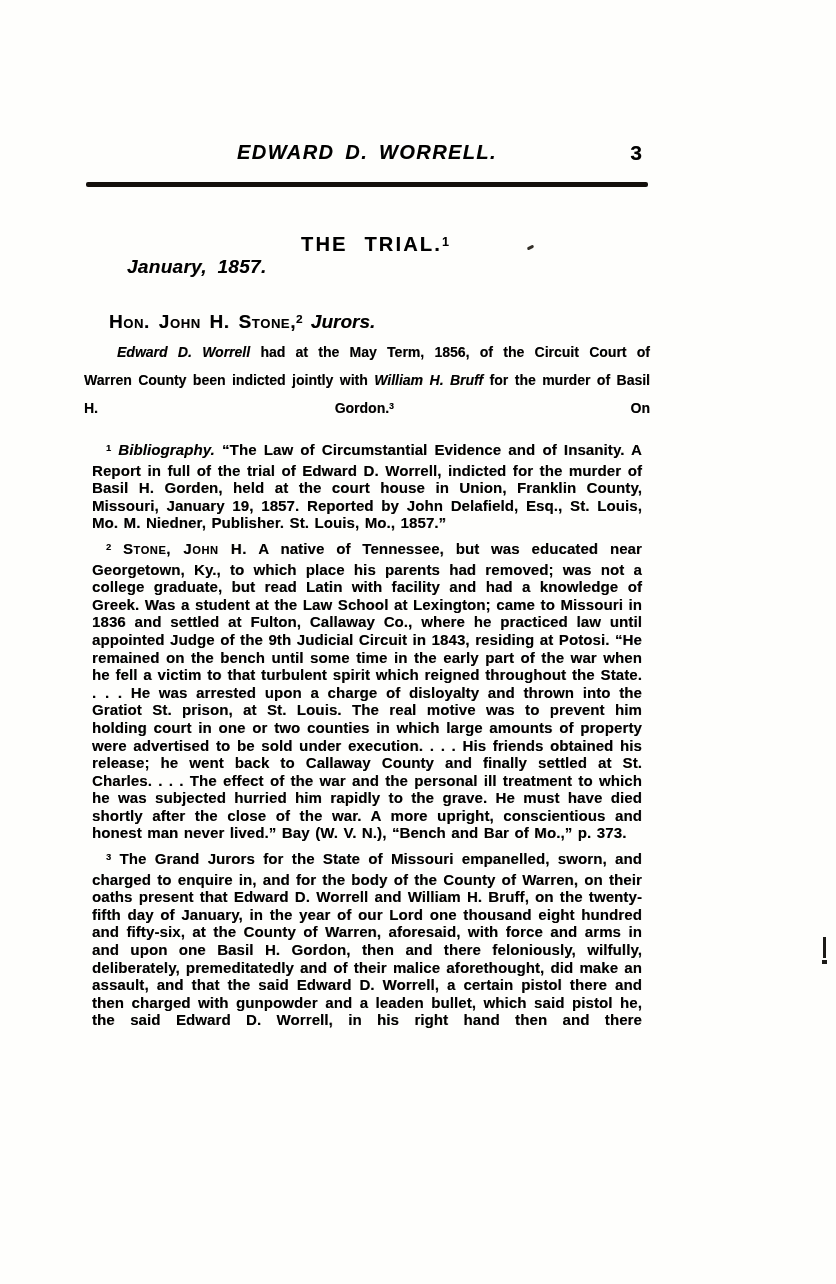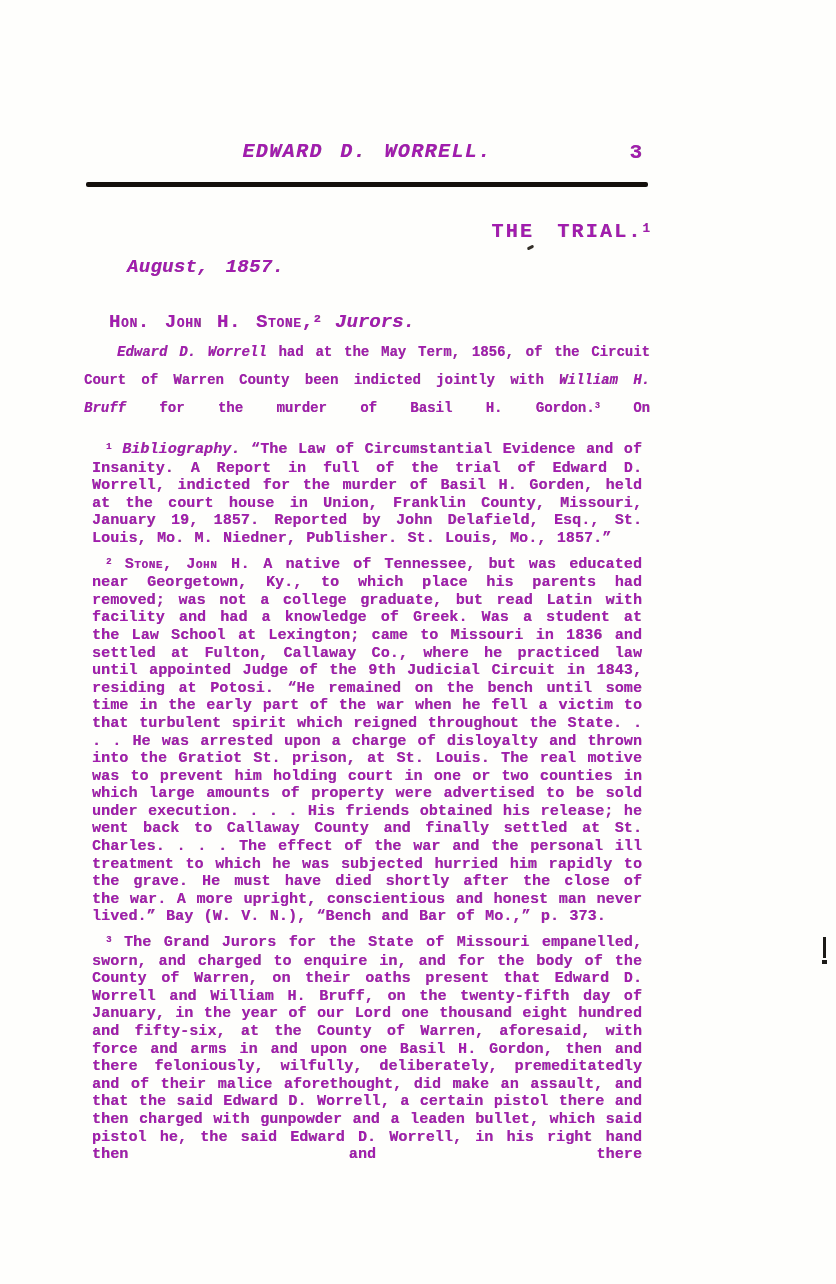--- a/index.html
+++ b/index.html
@@ -6,22 +6,22 @@
     margin: 0;
     padding: 0;
     background: #ffffff;
   }
   .page {
     position: relative;
     width: 836px;
     height: 1284px;
     background: #fefefc;
     overflow: hidden;
-    color: #a21caf;
-    font-family: Liberation Mono, monospace;
+    color: #000000;
+    font-family: Liberation Sans, sans-serif;
     font-weight: 700;
     text-shadow: 0.3px 0.2px 0 rgba(25,18,10,0.45);
   }
 
   
   .running-head {
     position: absolute;
     left: 84px;
     top: 139px;
     width: 566px;
@@ -51,24 +51,24 @@
     background: #14100c;
     border-radius: 2px;
   }
 
   
   .trial-title {
     position: absolute;
     left: 84px;
     top: 220px;
     width: 566px;
-    margin: 0;
-    text-align: right;
+    margin: 8px;
+    text-align: center;
     font-size: 20px;
-    line-height: 24px;
+    line-height: 32px;
     letter-spacing: 2.2px;
     word-spacing: 9px;
     font-weight: 700;
   }
 
   
   .case-heading {
     position: absolute;
     left: 84px;
     top: 255px;
@@ -177,21 +177,21 @@
   <div class="running-head">
     <div class="head-title">EDWARD D. WORRELL.</div>
     <div class="head-page">3</div>
   </div>
 
   <div class="head-rule"></div>
 
   <h1 class="trial-title"><span>THE TRIAL.</span><span class="sup">1</span></h1>
 
   <div class="case-heading">
-    <div class="ch-line2">August, 1857.</div>
+    <div class="ch-line2">January, 1857.</div>
   </div>
 
   <div class="judge-line"><span class="smallcaps">Hon. John H. Stone,</span><span class="sup">2</span><span> </span><span class="italic">Jurors.</span></div>
 
   <p class="main-para"><span class="italic">Edward D. Worrell</span><span> had at the May Term, 1856, of the Circuit Court of Warren County been indicted jointly with </span><span class="italic">William H. Bruff</span><span> for the murder of Basil H. Gordon.</span><span class="sup">3</span><span> On</span></p>
 
   <div class="footnotes">
     <p><span class="sup">1</span><span> </span><span class="italic">Bibliography.</span><span> “The Law of Circumstantial Evidence and of Insanity. A Report in full of the trial of Edward D. Worrell, indicted for the murder of Basil H. Gorden, held at the court house in Union, Franklin County, Missouri, January 19, 1857. Reported by John Delafield, Esq., St. Louis, Mo. M. Niedner, Publisher. St. Louis, Mo., 1857.”</span></p>
     <p><span class="sup">2</span><span> </span><span class="smallcaps">Stone, John H.</span><span> A native of Tennessee, but was educated near Georgetown, Ky., to which place his parents had removed; was not a college graduate, but read Latin with facility and had a knowledge of Greek. Was a student at the Law School at Lexington; came to Missouri in 1836 and settled at Fulton, Callaway Co., where he practiced law until appointed Judge of the 9th Judicial Circuit in 1843, residing at Potosi. “He remained on the bench until some time in the early part of the war when he fell a victim to that turbulent spirit which reigned throughout the State. . . . He was arrested upon a charge of disloyalty and thrown into the Gratiot St. prison, at St. Louis. The real motive was to prevent him holding court in one or two counties in which large amounts of property were advertised to be sold under execution. . . . His friends obtained his release; he went back to Callaway County and finally settled at St. Charles. . . . The effect of the war and the personal ill treatment to which he was subjected hurried him rapidly to the grave. He must have died shortly after the close of the war. A more upright, conscientious and honest man never lived.” Bay (W. V. N.), “Bench and Bar of Mo.,” p. 373.</span></p>
     <p class="fn-last"><span class="sup">3</span><span> The Grand Jurors for the State of Missouri empanelled, sworn, and charged to enquire in, and for the body of the County of Warren, on their oaths present that Edward D. Worrell and William H. Bruff, on the twenty-fifth day of January, in the year of our Lord one thousand eight hundred and fifty-six, at the County of Warren, aforesaid, with force and arms in and upon one Basil H. Gordon, then and there feloniously, wilfully, deliberately, premeditatedly and of their malice aforethought, did make an assault, and that the said Edward D. Worrell, a certain pistol there and then charged with gunpowder and a leaden bullet, which said pistol he, the said Edward D. Worrell, in his right hand then and there</span></p>

